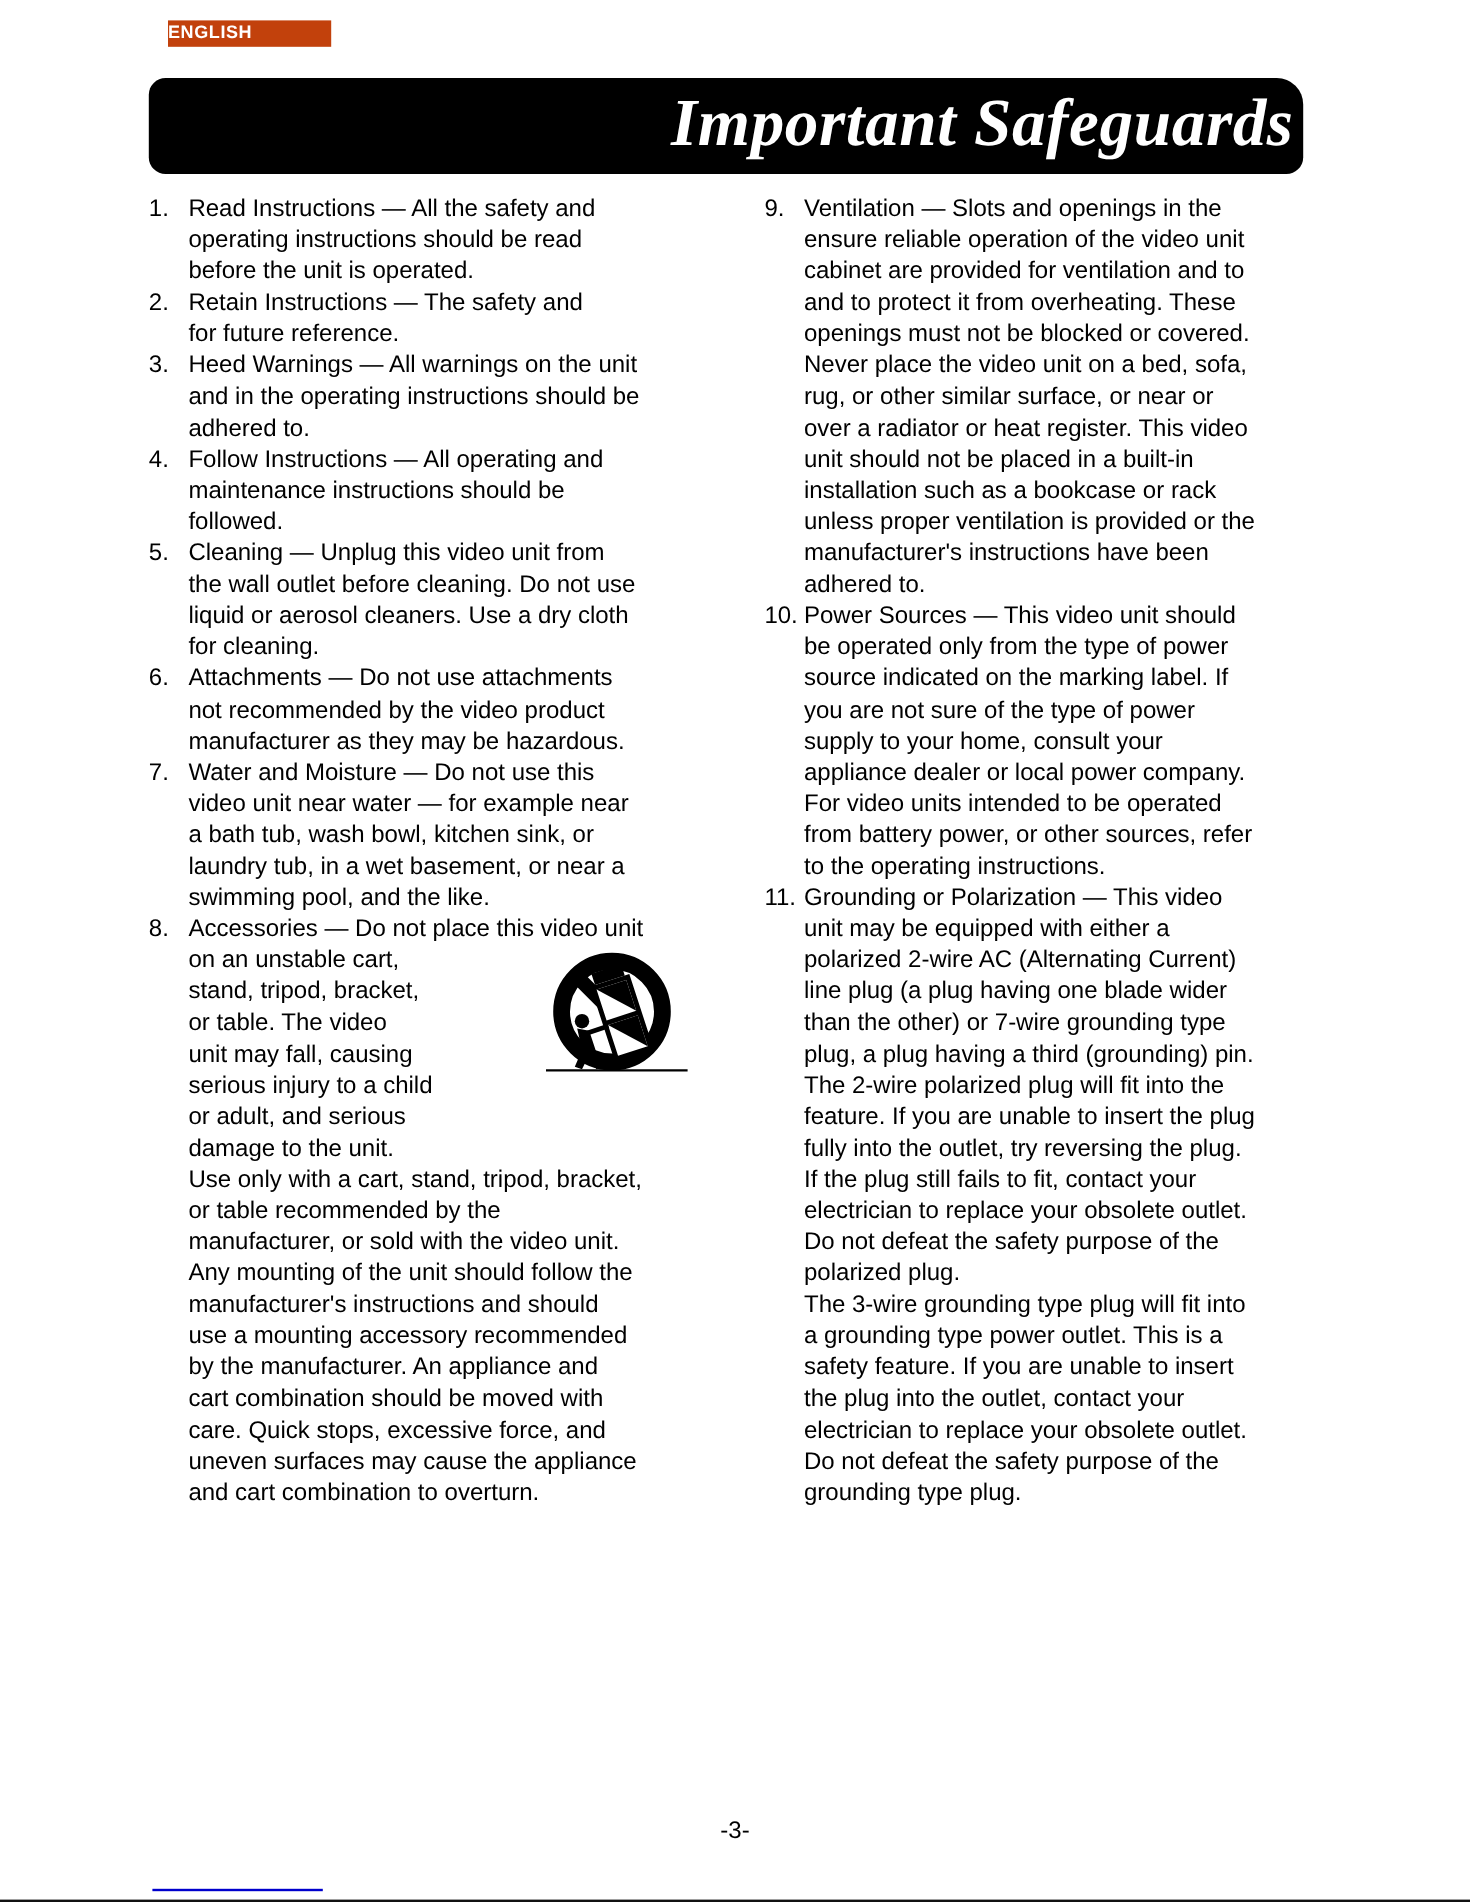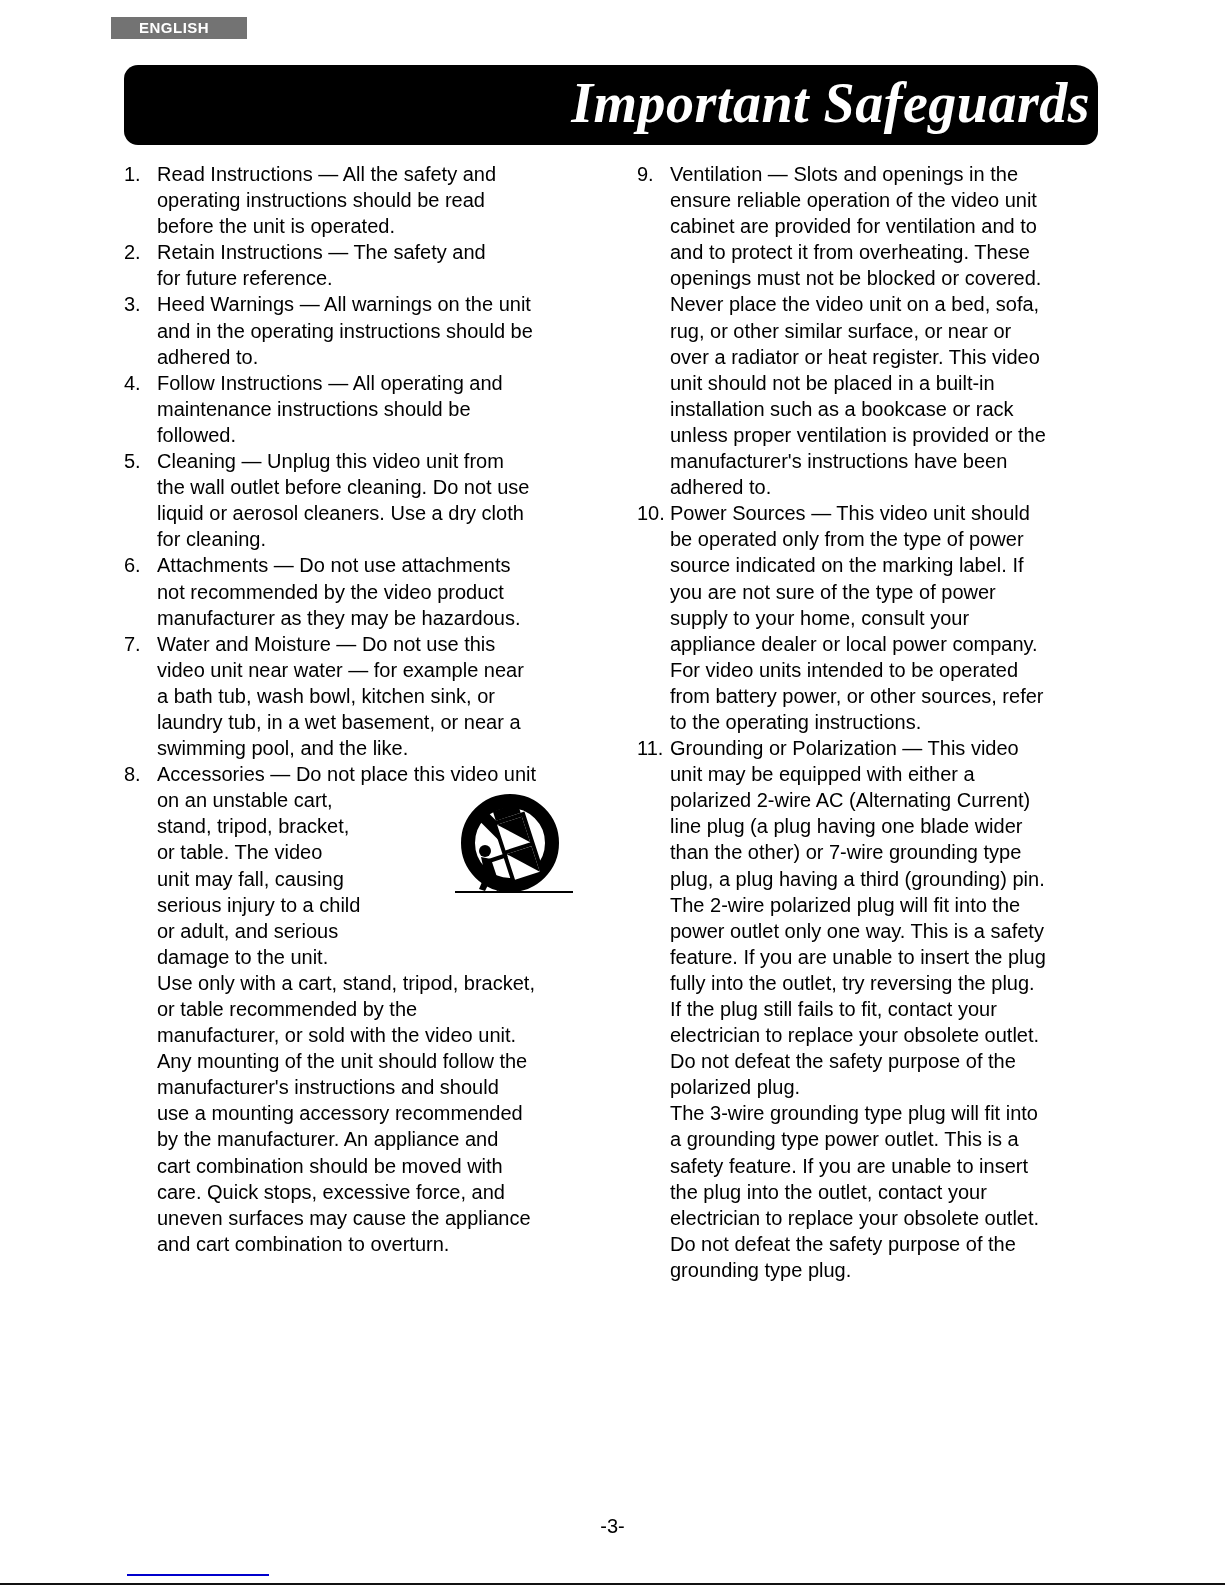--- a/index.html
+++ b/index.html
@@ -1,18 +1,18 @@
 <!DOCTYPE html>
 <html><head>
 <meta charset="utf-8">
 <style>
   html, body { margin:0; padding:0; background:#ffffff; }
   body { width:1225px; height:1585px; position:relative; overflow:hidden; color:#000; font-family:"Liberation Sans", sans-serif; }
-  .lang-tab { position:absolute; left:111px; top:17px; width:136px; height:22px; background:#737373; color:#fff; font-family:"Liberation Sans", sans-serif; font-size:15px; font-weight:bold; letter-spacing:0.5px; line-height:22px; padding-left:28px; box-sizing:border-box; }
-  .banner { position:absolute; left:124px; top:65px; width:962px; height:80px; background:#000; border-radius:14px 22px 14px 14px;padding-left:12px; }
+  .lang-tab { position:absolute; left:140px; top:17px; width:136px; height:22px; background:#c2410c; color:#fff; font-family:"Liberation Sans", sans-serif; font-size:15px; font-weight:bold; letter-spacing:0.5px; line-height:22px; box-sizing:border-box; }
+  .banner { position:absolute; left:124px; top:65px; width:962px; height:80px; background:#000; border-radius:14px 22px 14px 14px; }
   .banner-title { position:absolute; right:8px; top:2px; color:#fff; font-family:"Liberation Serif", serif; font-style:italic; font-weight:bold; font-size:56px; line-height:72px; letter-spacing:0.5px; white-space:nowrap; }
   .col { position:absolute; top:161px; font-size:20px; line-height:26.1px; }
   .col-left { left:124px; width:470px; }
   .col-right { left:637px; width:450px; }
   .item { position:relative; padding-left:33px; }
   .num { position:absolute; left:0; top:0; }
   .col-right .num { left:0; }
   .col-right .item { padding-left:33px; }
   .caution-wrap { position:relative; }
   .cart-icon { position:absolute; left:288px; top:6px; width:130px; height:110px; }
@@ -153,21 +153,20 @@
       </div>
       <div class="item">
         <span class="num">11.</span>
         <div>Grounding or Polarization — This video</div>
         <div>unit may be equipped with either a</div>
         <div>polarized 2-wire AC (Alternating Current)</div>
         <div>line plug (a plug having one blade wider</div>
         <div>than the other) or 7-wire grounding type</div>
         <div>plug, a plug having a third (grounding) pin.</div>
         <div>The 2-wire polarized plug will fit into the</div>
-        <div>power outlet only one way. This is a safety</div>
         <div>feature. If you are unable to insert the plug</div>
         <div>fully into the outlet, try reversing the plug.</div>
         <div>If the plug still fails to fit, contact your</div>
         <div>electrician to replace your obsolete outlet.</div>
         <div>Do not defeat the safety purpose of the</div>
         <div>polarized plug.</div>
         <div>The 3-wire grounding type plug will fit into</div>
         <div>a grounding type power outlet. This is a</div>
         <div>safety feature. If you are unable to insert</div>
         <div>the plug into the outlet, contact your</div>

